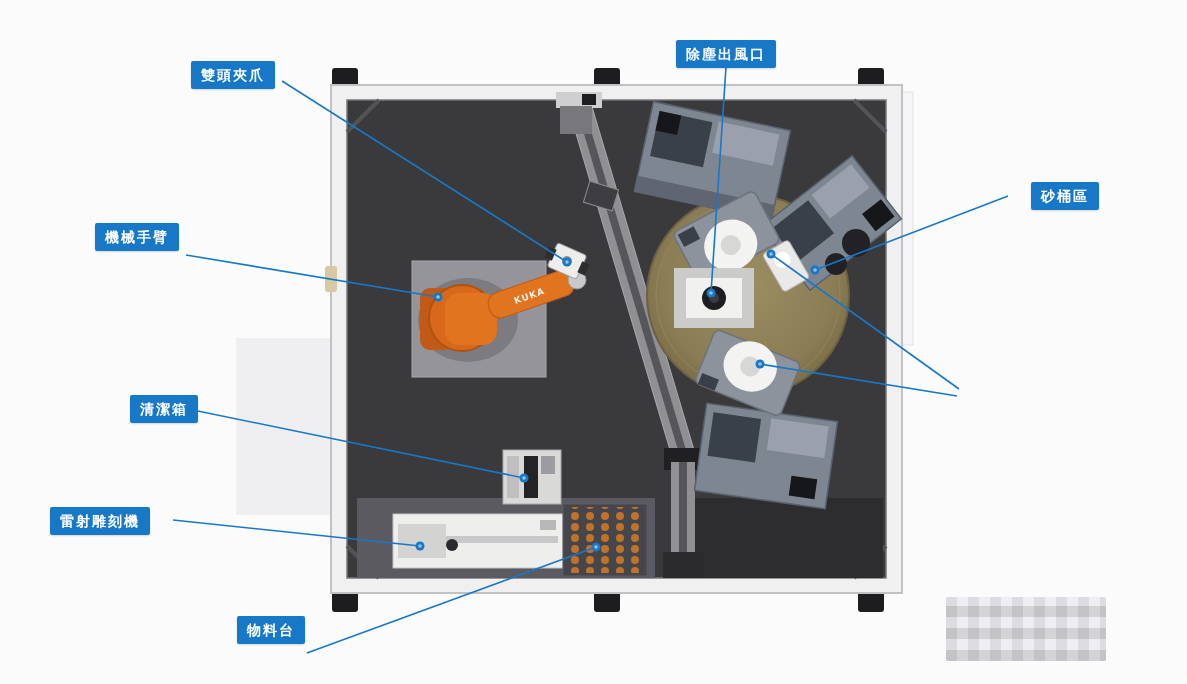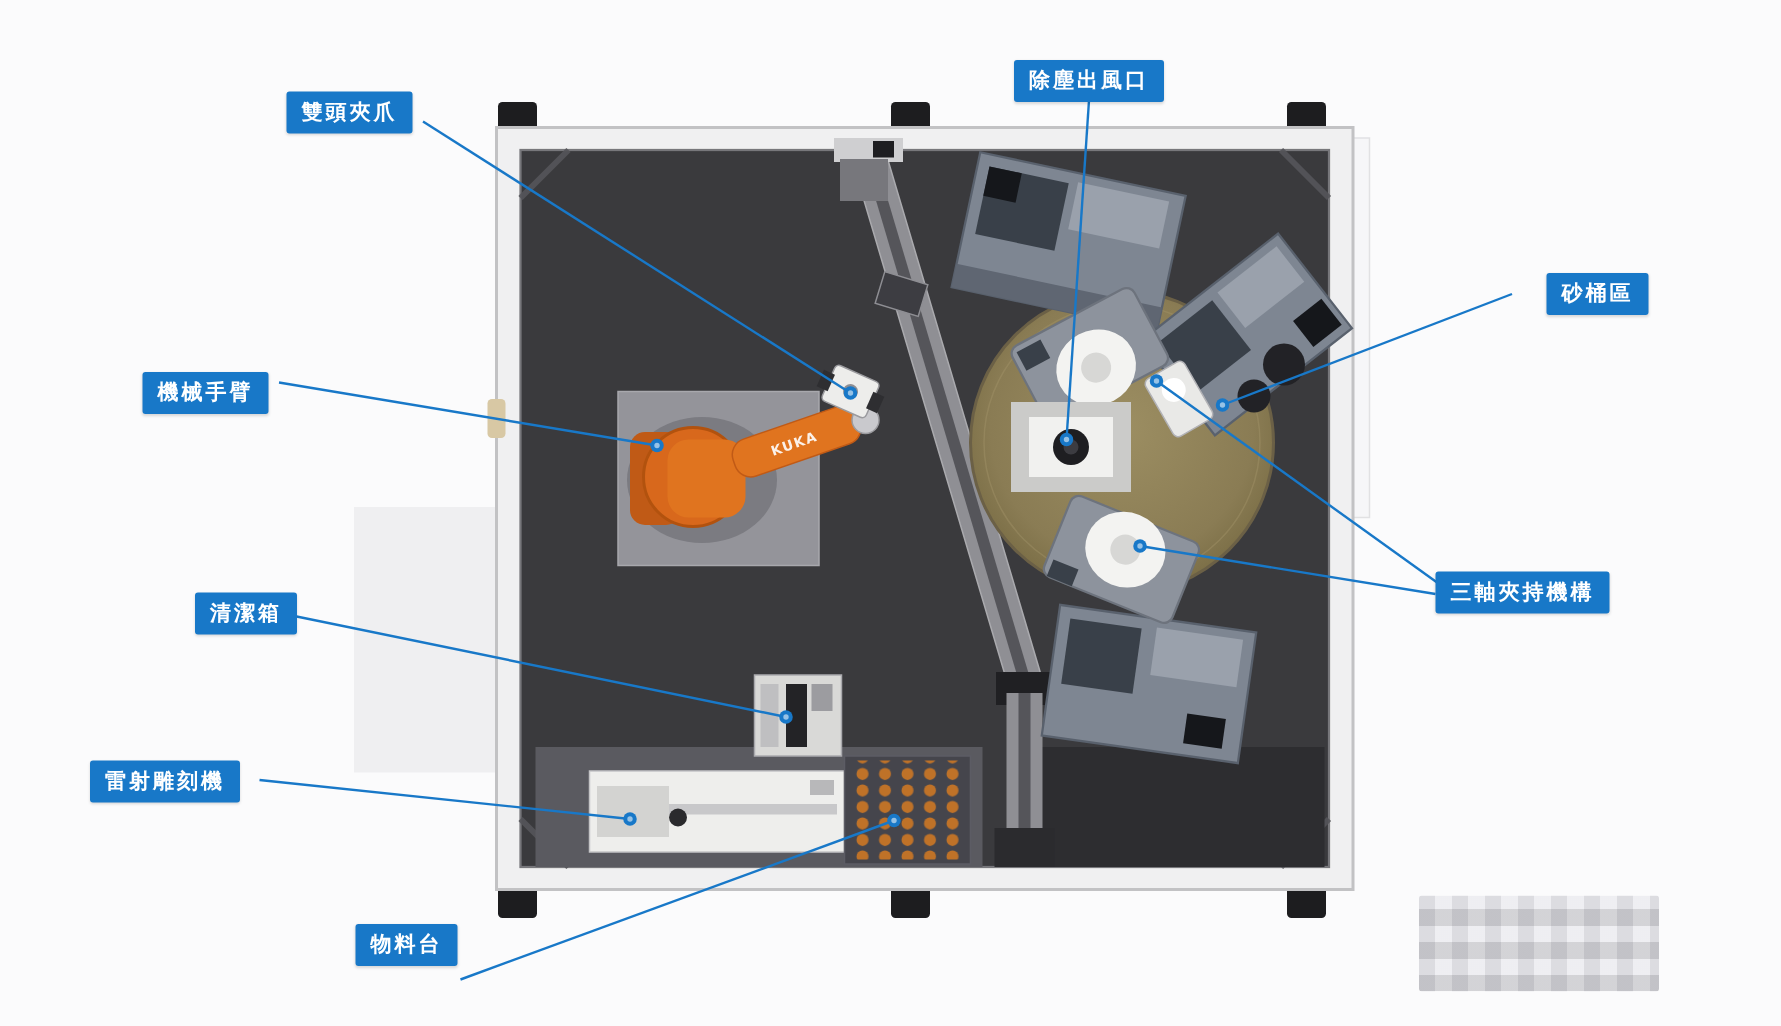--- a/index.html
+++ b/index.html
@@ -233,20 +233,19 @@
       <circle class="outer" cx="420" cy="546" r="4.5"></circle>
         <circle class="inner" cx="420" cy="546" r="1.8"></circle>
       <circle class="outer" cx="596" cy="547" r="4.5"></circle>
         <circle class="inner" cx="596" cy="547" r="1.8"></circle>
     </g>
   </svg>
 
   <div class="ann-label" style="left:191px;top:61px">雙頭夾爪</div>
   <div class="ann-label" style="left:676px;top:40px">除塵出風口</div>
   <div class="ann-label" style="left:1031px;top:182px">砂桶區</div>
-  <div class="ann-label" style="left:95px;top:248px">機械手臂</div>
-  <div class="ann-label" style="left:957px;top:381px">三軸夾持機構</div>
+  <div class="ann-label" style="left:95px;top:223px">機械手臂</div>
   <div class="ann-label" style="left:130px;top:395px">清潔箱</div>
-  <div class="ann-label" style="left:60px;top:507px">雷射雕刻機</div>
+  <div class="ann-label" style="left:50px;top:507px">雷射雕刻機</div>
   <div class="ann-label" style="left:237px;top:616px">物料台</div>
 
   <div class="watermark"></div>
 </div>
 
 </body></html>

